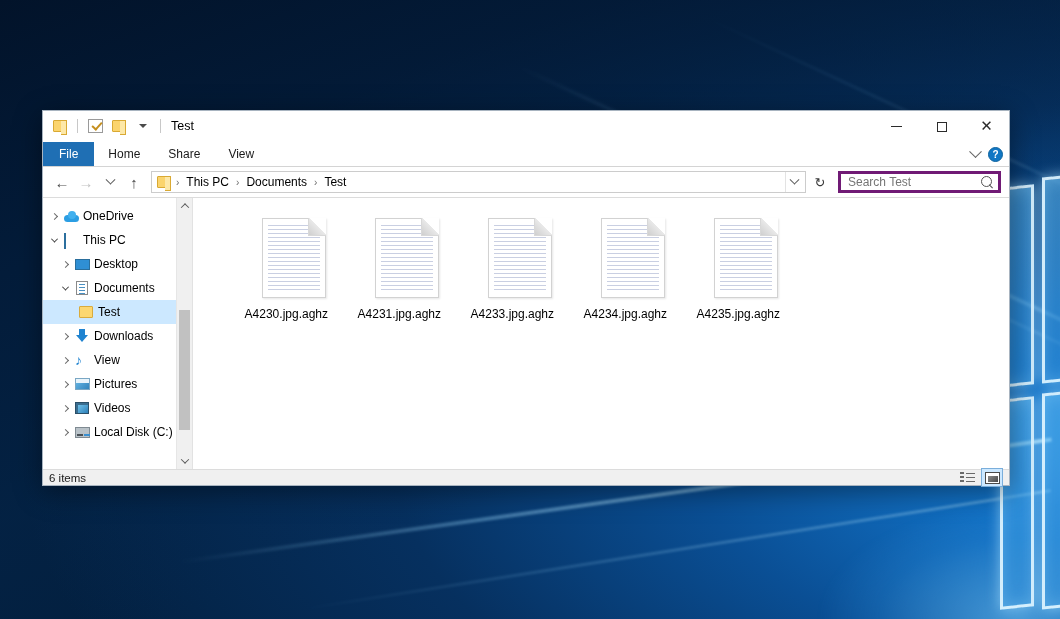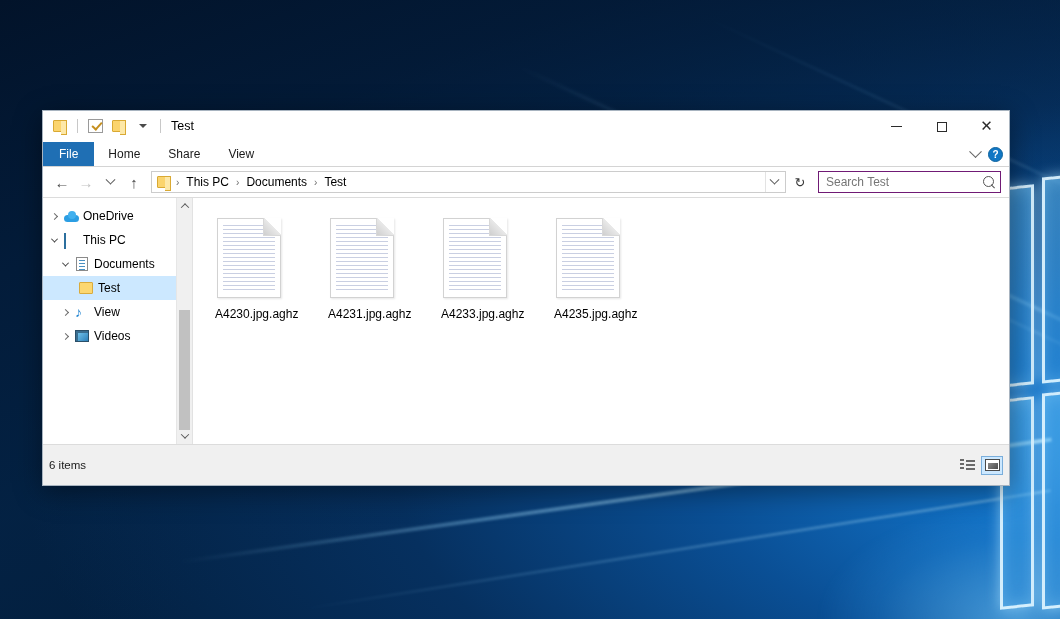--- a/index.html
+++ b/index.html
@@ -208,22 +208,22 @@
     display: flex; align-items: center; justify-content: center;
     border-left: 1px solid #e3e3e3;
   }
   .refresh-btn {
     width: 24px; height: 22px;
     display: flex; align-items: center; justify-content: center;
     color: #3a3a3a; font-size: 13px;
     border: 1px solid transparent;
   }
   .searchbox {
-    width: 183px; height: 22px;
-    border: 1px solid #701a75;
+    width: 163px; height: 22px;
+    border: 3px solid #701a75;
     background: #fff;
     display: flex; align-items: center;
     padding: 0 4px 0 7px;
     margin-left: 4px;
   }
   .searchbox input {
     border: none; outline: none; flex: 1;
     font-size: 12px; color: #6d6d6d;
     font-family: "Liberation Sans", sans-serif;
     background: transparent;
@@ -362,21 +362,21 @@
     position: relative;
     overflow: hidden;
   }
   .filegrid {
     display: flex;
     padding: 14px 0 0 22px;
     gap: 0;
   }
   .fileitem {
     width: 113px;
-    display: flex; flex-direction: column; align-items: flex-start;
+    display: flex; flex-direction: column; align-items: flex-end;
     padding-top: 4px;
   }
   .file-ico-wrap { padding: 2px; }
   .docicon {
     width: 64px; height: 80px;
     position: relative;
     background: #ffffff;
     border: 1px solid #d2d2d2;
     box-shadow: 1px 1px 2px rgba(0,0,0,0.10);
   }
@@ -404,21 +404,21 @@
   .filename {
     margin-top: 7px;
     font-size: 12px;
     color: #000;
     text-align: center;
     white-space: nowrap;
   }
 
   
   .statusbar {
-    height: 41px;
+    height: 16px;
     background: #f0f0f0;
     border-top: 1px solid #dcdcdc;
     display: flex; align-items: center;
     padding: 0 6px;
     flex: none;
     position: relative;
   }
   .status-text { font-size: 11.5px; color: #1a1a1a; }
   .viewbtns { margin-left: auto; display: flex; align-items: center; gap: 3px; }
   .vbtn {
@@ -557,60 +557,96 @@
           <div class="navitem ind-1">
             <span class="twisty">
                 <i class="tw-down"></i>
               </span>
             <span class="nav-ico">
                 <i class="ico-pc"><span class="scr"></span><span class="stand"></span></i>
               </span>
             <span class="nav-label">This PC</span>
           </div>
 
-
           <div class="navitem ind-2">
             <span class="twisty">
+                <i class="tw-right"></i>
+              </span>
+            <span class="nav-ico">
+                <i class="ico-desktop"></i>
+              </span>
+            <span class="nav-label">Desktop</span>
+          </div>
+
+          <div class="navitem ind-2">
+            <span class="twisty">
                 <i class="tw-down"></i>
               </span>
             <span class="nav-ico">
                 <i class="ico-doc"></i>
               </span>
             <span class="nav-label">Documents</span>
           </div>
 
           <div class="navitem ind-3 selected">
             <span class="nav-ico">
                 <i class="ico-folder-y"></i>
               </span>
             <span class="nav-label">Test</span>
           </div>
 
-
           <div class="navitem ind-2">
             <span class="twisty">
                 <i class="tw-right"></i>
               </span>
             <span class="nav-ico">
+                <i class="ico-dl"></i>
+              </span>
+            <span class="nav-label">Downloads</span>
+          </div>
+
+          <div class="navitem ind-2">
+            <span class="twisty">
+                <i class="tw-right"></i>
+              </span>
+            <span class="nav-ico">
                 <i class="ico-music">♪</i>
               </span>
             <span class="nav-label">View</span>
           </div>
 
-
           <div class="navitem ind-2">
             <span class="twisty">
                 <i class="tw-right"></i>
               </span>
             <span class="nav-ico">
+                <i class="ico-pic"></i>
+              </span>
+            <span class="nav-label">Pictures</span>
+          </div>
+
+          <div class="navitem ind-2">
+            <span class="twisty">
+                <i class="tw-right"></i>
+              </span>
+            <span class="nav-ico">
                 <i class="ico-vid"></i>
               </span>
             <span class="nav-label">Videos</span>
           </div>
 
+          <div class="navitem ind-2">
+            <span class="twisty">
+                <i class="tw-right"></i>
+              </span>
+            <span class="nav-ico">
+                <i class="ico-disk"></i>
+              </span>
+            <span class="nav-label">Local Disk (C:)</span>
+          </div>
 
         </div>
 
         <div class="nav-scroll">
           <div class="sb-arrow">
               <span class="a-up"></span>
             </div>
           <div class="sb-thumb"></div>
           <div class="sb-arrow" style="position:absolute;bottom:0;left:0;right:0;">
               <span class="a-dn"></span>
@@ -648,20 +684,30 @@
             <div class="file-ico-wrap">
               <div class="docicon">
                 <div class="doclines"></div>
                 <div class="docfold-cover"></div>
                 <div class="docfold"></div>
               </div>
             </div>
             <div class="filename">A4233.jpg.aghz</div>
           </div>
 
+          <div class="fileitem">
+            <div class="file-ico-wrap">
+              <div class="docicon">
+                <div class="doclines"></div>
+                <div class="docfold-cover"></div>
+                <div class="docfold"></div>
+              </div>
+            </div>
+            <div class="filename">A4234.jpg.aghz</div>
+          </div>
 
           <div class="fileitem">
             <div class="file-ico-wrap">
               <div class="docicon">
                 <div class="doclines"></div>
                 <div class="docfold-cover"></div>
                 <div class="docfold"></div>
               </div>
             </div>
             <div class="filename">A4235.jpg.aghz</div>

